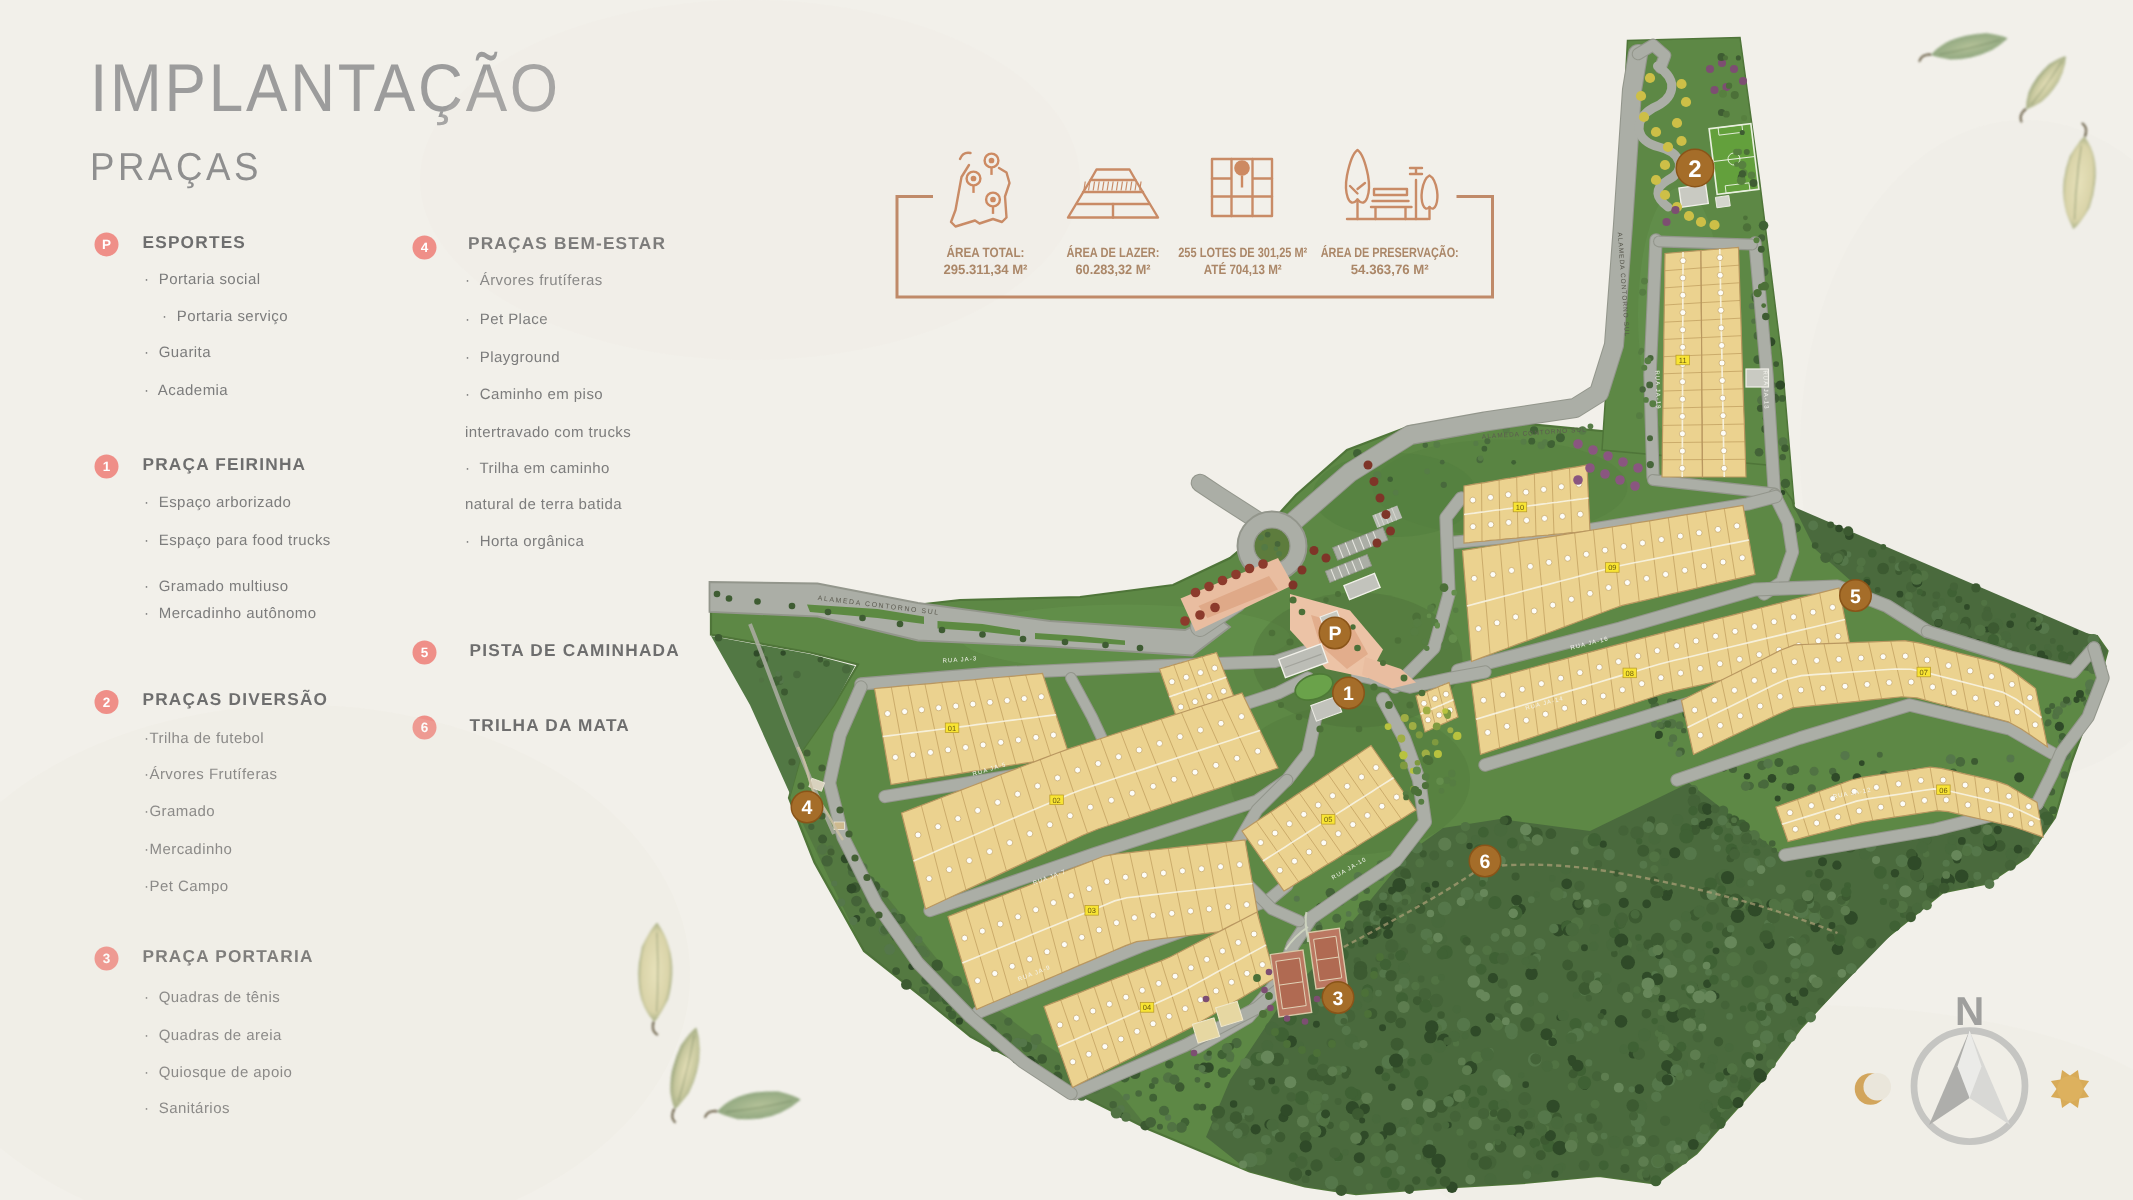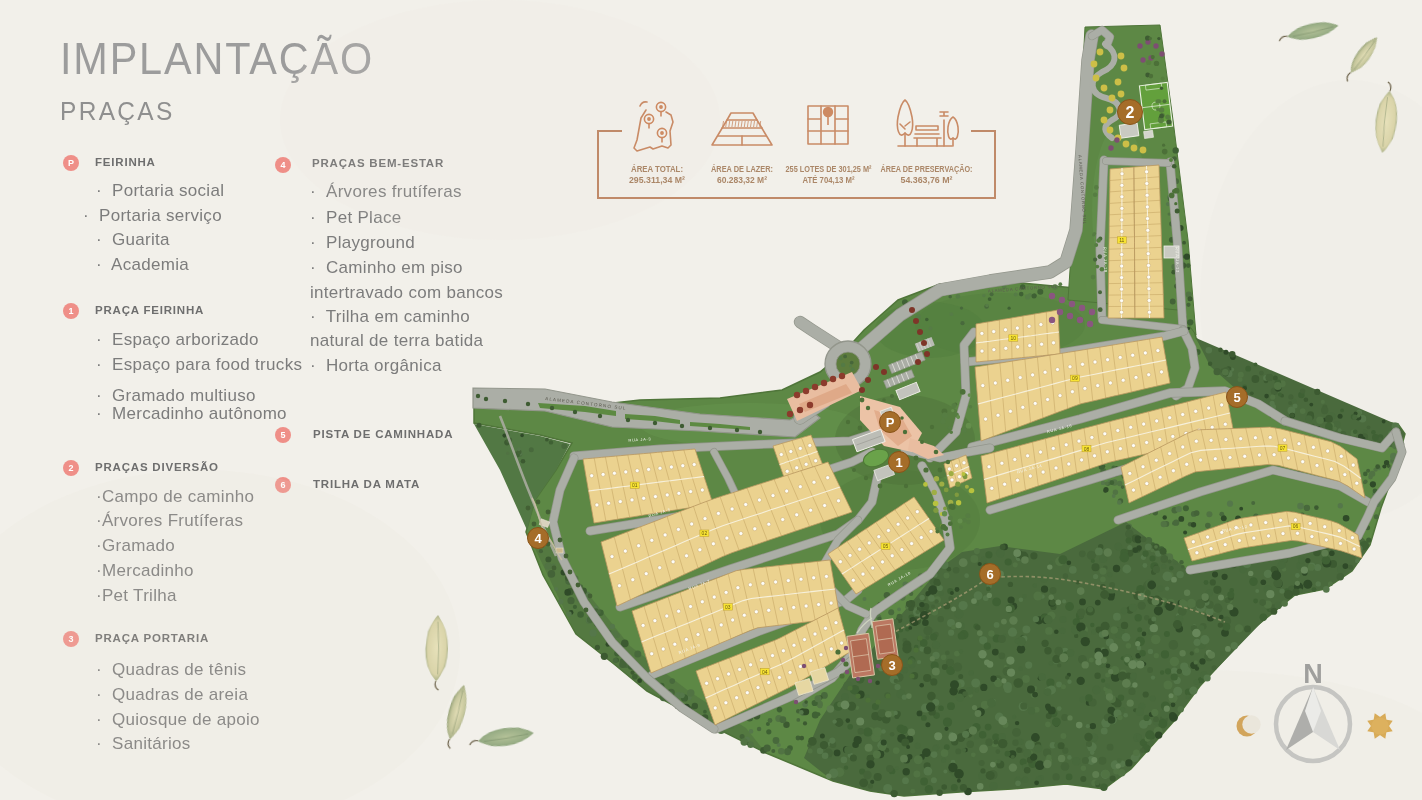--- a/index.html
+++ b/index.html
@@ -1,66 +1,66 @@
 <!DOCTYPE html>
 <html><head><meta charset="utf-8">
 <style>
 html,body{margin:0;padding:0}
 body{width:1422px;height:800px;overflow:hidden;background:#f2f0ea;font-family:"Liberation Sans",sans-serif;position:relative}
 .badge{position:absolute;width:16px;height:16px;border-radius:50%;background:#ef8f88;color:#fff;font-size:9px;font-weight:bold;text-align:center;line-height:16px}
 .lh{position:absolute;font-size:11.5px;font-weight:bold;color:#6e6e6e;letter-spacing:0.8px}
-.li{position:absolute;font-size:17px;color:#7c7c7c;letter-spacing:0.3px}
+.li{position:absolute;font-size:10px;color:#7c7c7c;letter-spacing:0.3px}
 </style></head>
 <body>
 
 <div style="position:absolute;left:60px;top:33px;font-size:45px;color:#9c9c9c;letter-spacing:2px;transform:scaleX(.92);transform-origin:0 0">IMPLANTAÇÃO</div>
 
 <div style="position:absolute;left:60px;top:96px;font-size:26px;color:#8f8f8f;letter-spacing:2.5px;transform:scaleX(.94);transform-origin:0 0">PRAÇAS</div>
 
 <div class="badge" style="left:63px;top:155px">P</div>
 
-<div class="lh" style="left:95px;top:156px">FEIRINHA</div>
+<div class="lh" style="left:95px;top:156px">ESPORTES</div>
 <div class="li" style="left:96px;top:181px">·&nbsp; Portaria social</div>
-<div class="li" style="left:83px;top:205.5px">·&nbsp; Portaria serviço</div>
+<div class="li" style="left:108px;top:205.5px">·&nbsp; Portaria serviço</div>
 <div class="li" style="left:96px;top:229.5px">·&nbsp; Guarita</div>
 <div class="li" style="left:96px;top:254.5px">·&nbsp; Academia</div>
 
 <div class="badge" style="left:63px;top:303px">1</div>
 
 <div class="lh" style="left:95px;top:304px">PRAÇA FEIRINHA</div>
 <div class="li" style="left:96px;top:330px">·&nbsp; Espaço arborizado</div>
 <div class="li" style="left:96px;top:354.5px">·&nbsp; Espaço para food trucks</div>
 <div class="li" style="left:96px;top:386px">·&nbsp; Gramado multiuso</div>
 <div class="li" style="left:96px;top:404px">·&nbsp; Mercadinho autônomo</div>
 
 <div class="badge" style="left:63px;top:459.5px">2</div>
 
 <div class="lh" style="left:95px;top:460.5px">PRAÇAS DIVERSÃO</div>
-<div class="li" style="left:96px;top:486.5px">·Campo de caminho</div>
+<div class="li" style="left:96px;top:486.5px">·Trilha de futebol</div>
 <div class="li" style="left:96px;top:511px">·Árvores Frutíferas</div>
 <div class="li" style="left:96px;top:535.5px">·Gramado</div>
 <div class="li" style="left:96px;top:560.5px">·Mercadinho</div>
-<div class="li" style="left:96px;top:585.5px">·Pet Trilha</div>
+<div class="li" style="left:96px;top:585.5px">·Pet Campo</div>
 
 <div class="badge" style="left:63px;top:631px">3</div>
 
 <div class="lh" style="left:95px;top:632px">PRAÇA PORTARIA</div>
 <div class="li" style="left:96px;top:659.5px">·&nbsp; Quadras de tênis</div>
 <div class="li" style="left:96px;top:684.5px">·&nbsp; Quadras de areia</div>
 <div class="li" style="left:96px;top:709.5px">·&nbsp; Quiosque de apoio</div>
 <div class="li" style="left:96px;top:734px">·&nbsp; Sanitários</div>
 
 <div class="badge" style="left:275px;top:157px">4</div>
 
 <div class="lh" style="left:312px;top:157px">PRAÇAS BEM-ESTAR</div>
 <div class="li" style="left:310px;top:182px">·&nbsp; Árvores frutíferas</div>
 <div class="li" style="left:310px;top:207.5px">·&nbsp; Pet Place</div>
 <div class="li" style="left:310px;top:232.5px">·&nbsp; Playground</div>
 <div class="li" style="left:310px;top:258px">·&nbsp; Caminho em piso</div>
-<div class="li" style="left:310px;top:282.5px">intertravado com bancos</div>
+<div class="li" style="left:310px;top:282.5px">intertravado com trucks</div>
 <div class="li" style="left:310px;top:307px">·&nbsp; Trilha em caminho</div>
 <div class="li" style="left:310px;top:330.5px">natural de terra batida</div>
 <div class="li" style="left:310px;top:355.5px">·&nbsp; Horta orgânica</div>
 
 <div class="badge" style="left:275px;top:427px">5</div>
 
 <div class="lh" style="left:313px;top:428px">PISTA DE CAMINHADA</div>
 
 <div class="badge" style="left:275px;top:476.5px">6</div>
 

